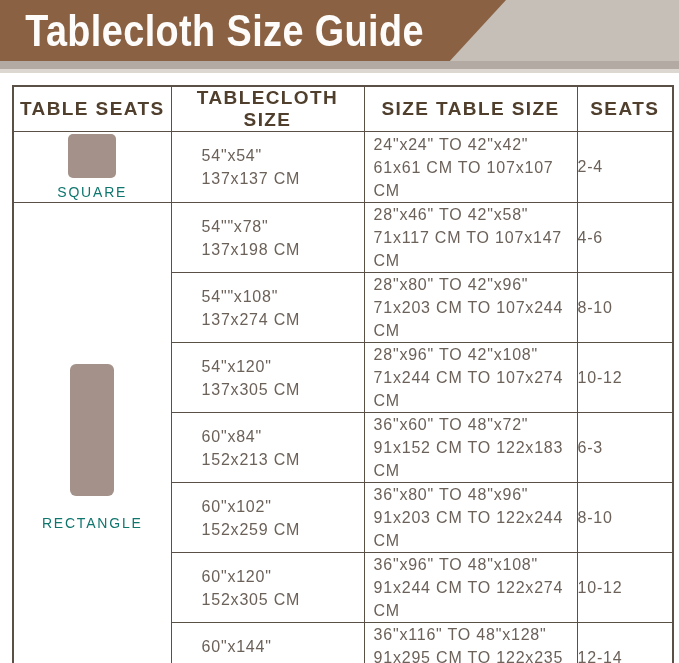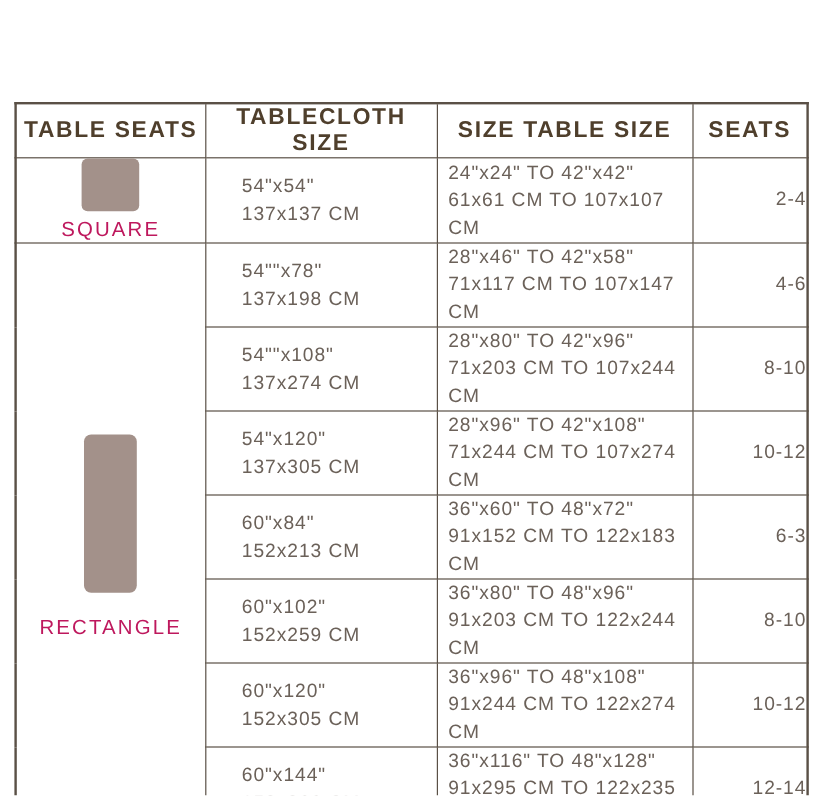--- a/index.html
+++ b/index.html
@@ -72,53 +72,58 @@
     vertical-align: middle;
     font-size: 16px;
     color: #6b6159;
     letter-spacing: 0.8px;
   }
   .row-square  td { height: 71px; }
   .row-rect    td { height: 51px; }
 
   .size-cell { padding-left: 30px; line-height: 23px; }
   .fits-cell { padding-left: 9px;  line-height: 23px; }
-  .seats-cell { text-align: right; }
+  .seats-cell { text-align: left; }
 
   
   .shape-cell { text-align: center; }
   .shape-wrap {
     display: flex;
     flex-direction: column;
     align-items: center;
     justify-content: center;
   }
   .shape-label {
-    font-size: 17px;
+    font-size: 14px;
     letter-spacing: 1.8px;
-    color: #be185d;
+    color: #0f766e;
   }
   .glyph-square {
     width: 48px; height: 44px;
     background: #a3918a;
     border-radius: 5px;
     margin-bottom: 6px;
   }
   .glyph-rect {
     width: 44px; height: 132px;
     background: #a3918a;
     border-radius: 6px;
     margin-bottom: 19px;
   }
 </style>
 </head>
 <body>
 
 <div class="page">
 
+  <div class="banner-strip">
+    <div class="banner-ribbon">
+      <div class="banner-title">Tablecloth Size Guide</div>
+    </div>
+  </div>
 
   <table class="size-table">
     <colgroup>
       <col style="width:158px">
       <col style="width:193px">
       <col style="width:213px">
       <col style="width:96px">
     </colgroup>
     <thead>
       <tr>

